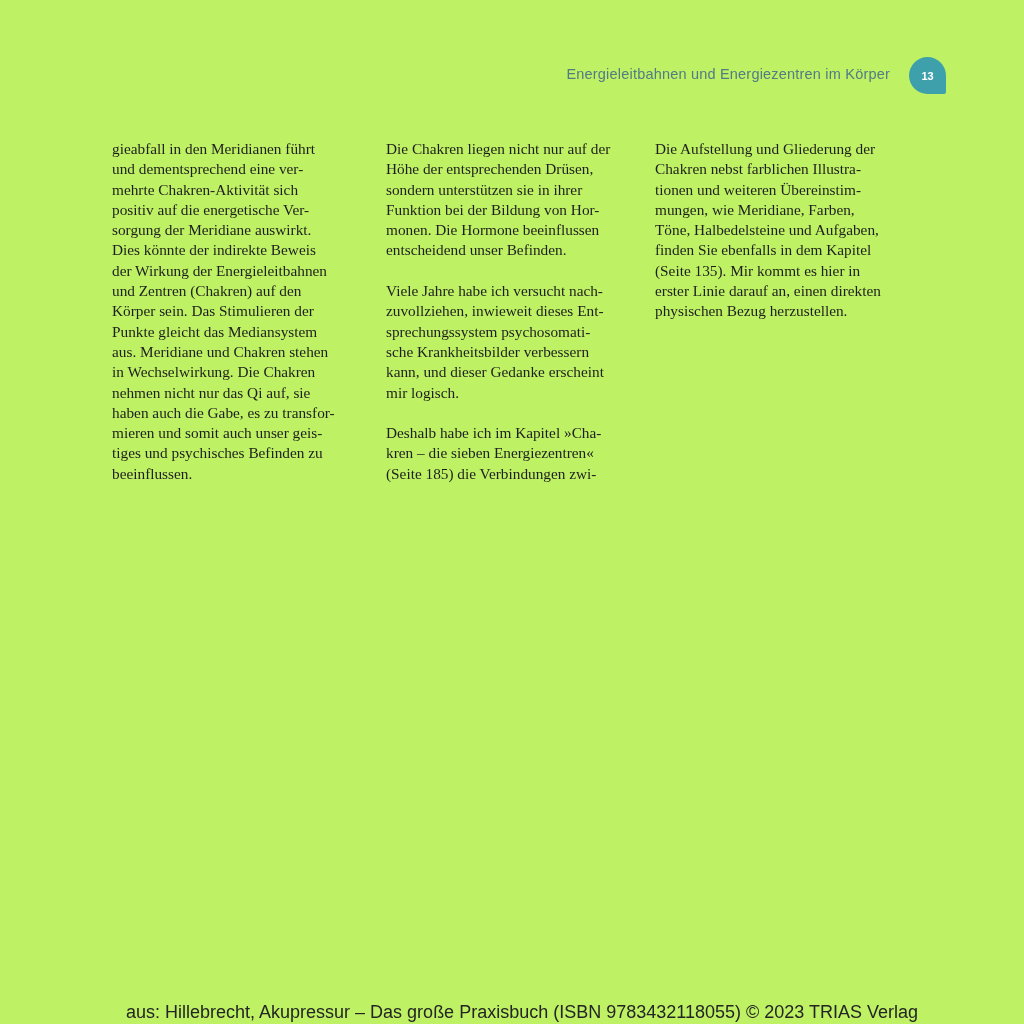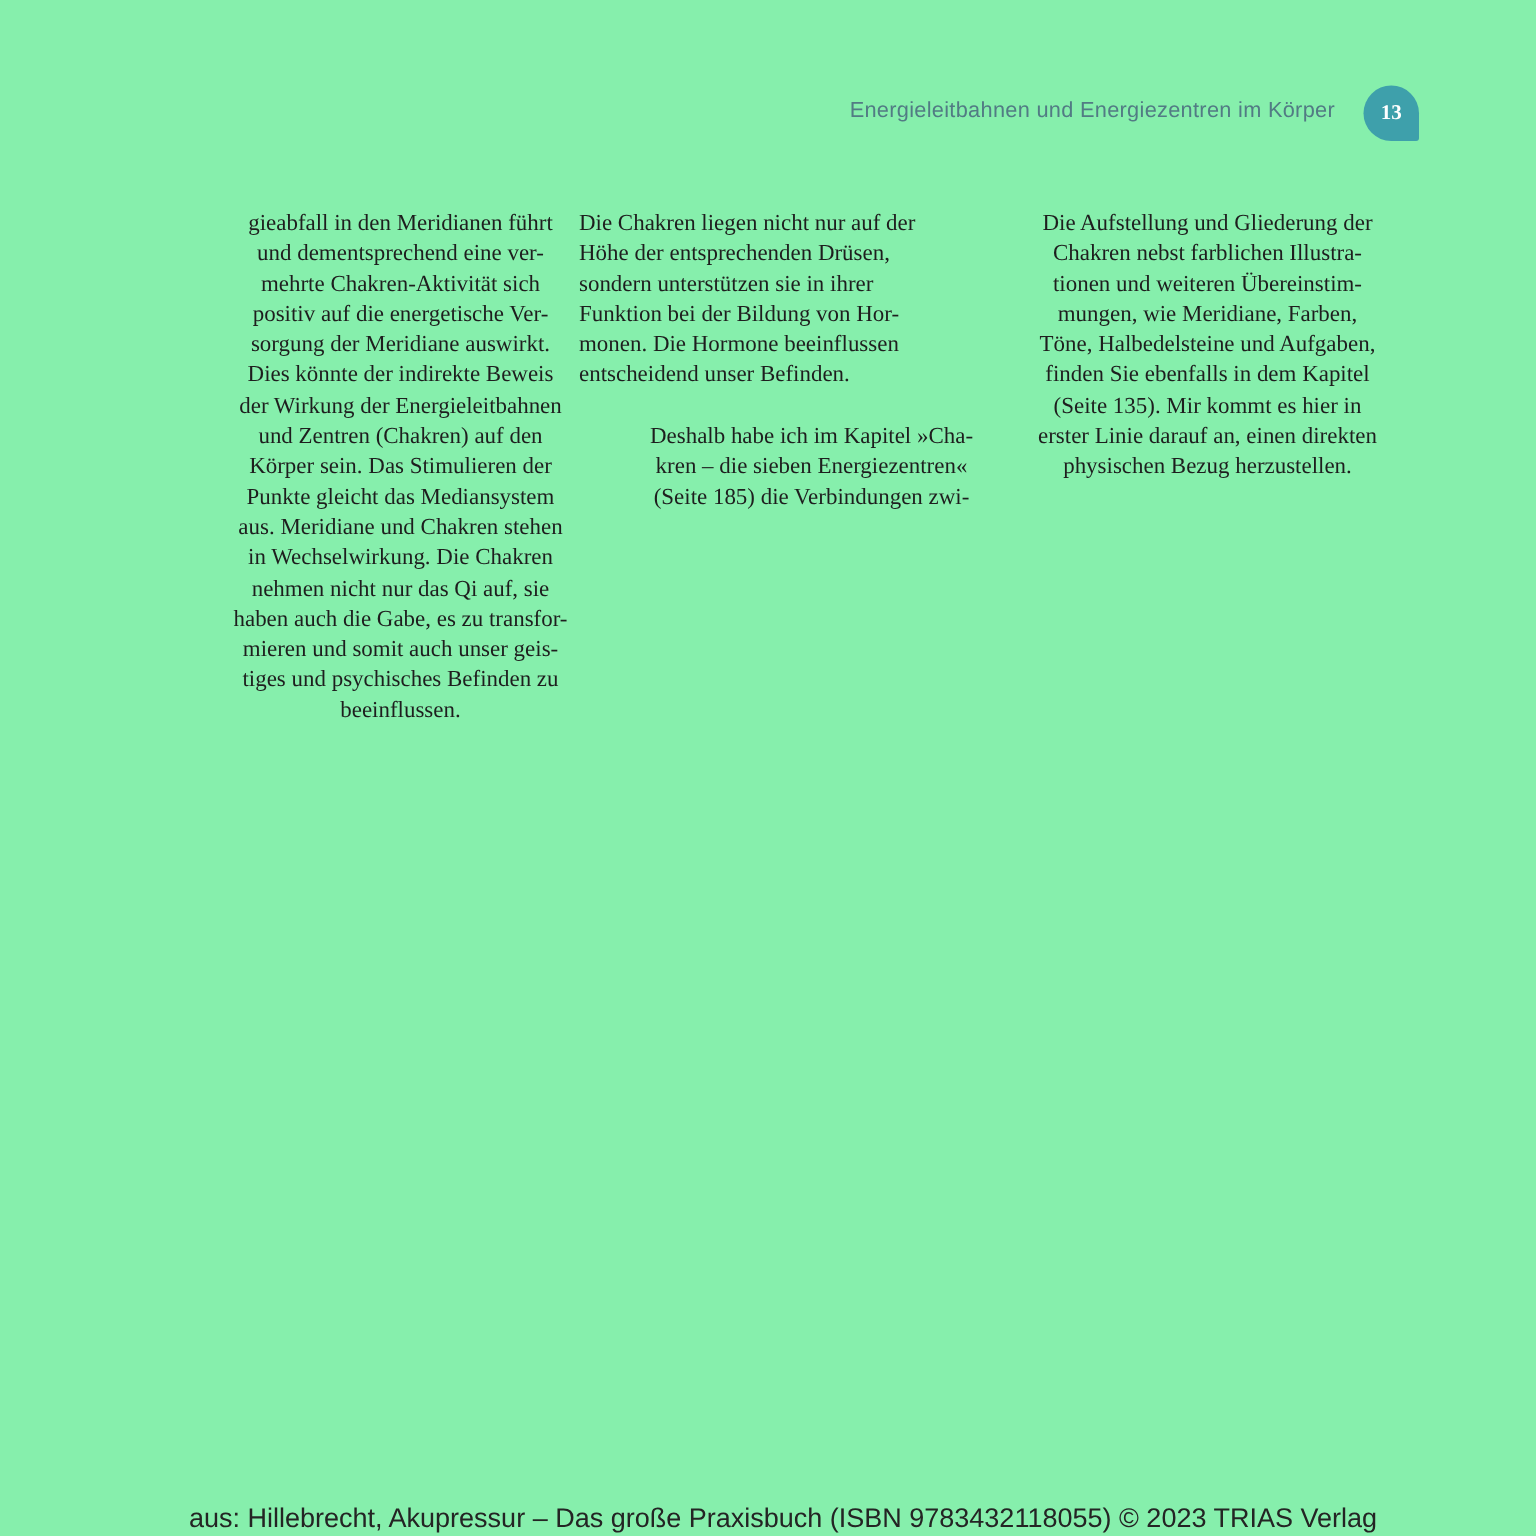--- a/index.html
+++ b/index.html
@@ -4,21 +4,21 @@
 <style>
   html, body {
     margin: 0;
     padding: 0;
     background: #ffffff;
   }
   .page {
     position: relative;
     width: 1024px;
     height: 1024px;
-    background: #86efac;
+    background: #bef264;
     overflow: hidden;
     font-family: "Liberation Serif", "DejaVu Serif", serif;
   }
 
   
   .running-header {
     position: absolute;
     top: 0;
     left: 0;
     width: 100%;
@@ -38,22 +38,22 @@
     position: absolute;
     top: 57px;
     left: 909px;
     width: 37px;
     height: 37px;
     background: #3ea0ab;
     border-radius: 19px 19px 2px 19px;
     display: flex;
     align-items: center;
     justify-content: center;
-    font-family: Liberation Serif, serif;
-    font-size: 14px;
+    font-family: Liberation Sans, sans-serif;
+    font-size: 11px;
     font-weight: 600;
     color: #ffffff;
   }
 
   
   .text-column {
     position: absolute;
     top: 139px;
     width: 310px;
     font-size: 15.3px;
@@ -61,21 +61,21 @@
     color: #1e1e1e;
     letter-spacing: 0;
   }
   .col-1 { left: 112px; }
   .col-2 { left: 386px; }
   .col-3 { left: 655px; width: 300px; }
   .text-column p {
     margin: 0 0 20.3px 0;
     white-space: pre-line;
   }
-  .text-column p:last-child { margin-bottom: 0; text-align: center; }
+  .text-column p:last-child { margin-bottom: 0; }
 
   
   .copyright-footer {
     position: absolute;
     top: 1002px;
     left: 10px;
     width: 100%;
     text-align: center;
     font-family: "Liberation Sans", sans-serif;
     font-size: 18px;
@@ -114,20 +114,26 @@
 beeinflussen.</p>
   </div>
 
   <div class="text-column col-2">
     <p>Die Chakren liegen nicht nur auf der
 Höhe der entsprechenden Drüsen,
 sondern unterstützen sie in ihrer
 Funktion bei der Bildung von Hor-
 monen. Die Hormone beeinflussen
 entscheidend unser Befinden.</p>
+    <p>Viele Jahre habe ich versucht nach-
+zuvollziehen, inwieweit dieses Ent-
+sprechungssystem psychosomati-
+sche Krankheitsbilder verbessern
+kann, und dieser Gedanke erscheint
+mir logisch.</p>
     <p>Deshalb habe ich im Kapitel »Cha-
 kren – die sieben Energiezentren«
 (Seite 185) die Verbindungen zwi-</p>
   </div>
 
   <div class="text-column col-3">
     <p>Die Aufstellung und Gliederung der
 Chakren nebst farblichen Illustra-
 tionen und weiteren Übereinstim-
 mungen, wie Meridiane, Farben,

